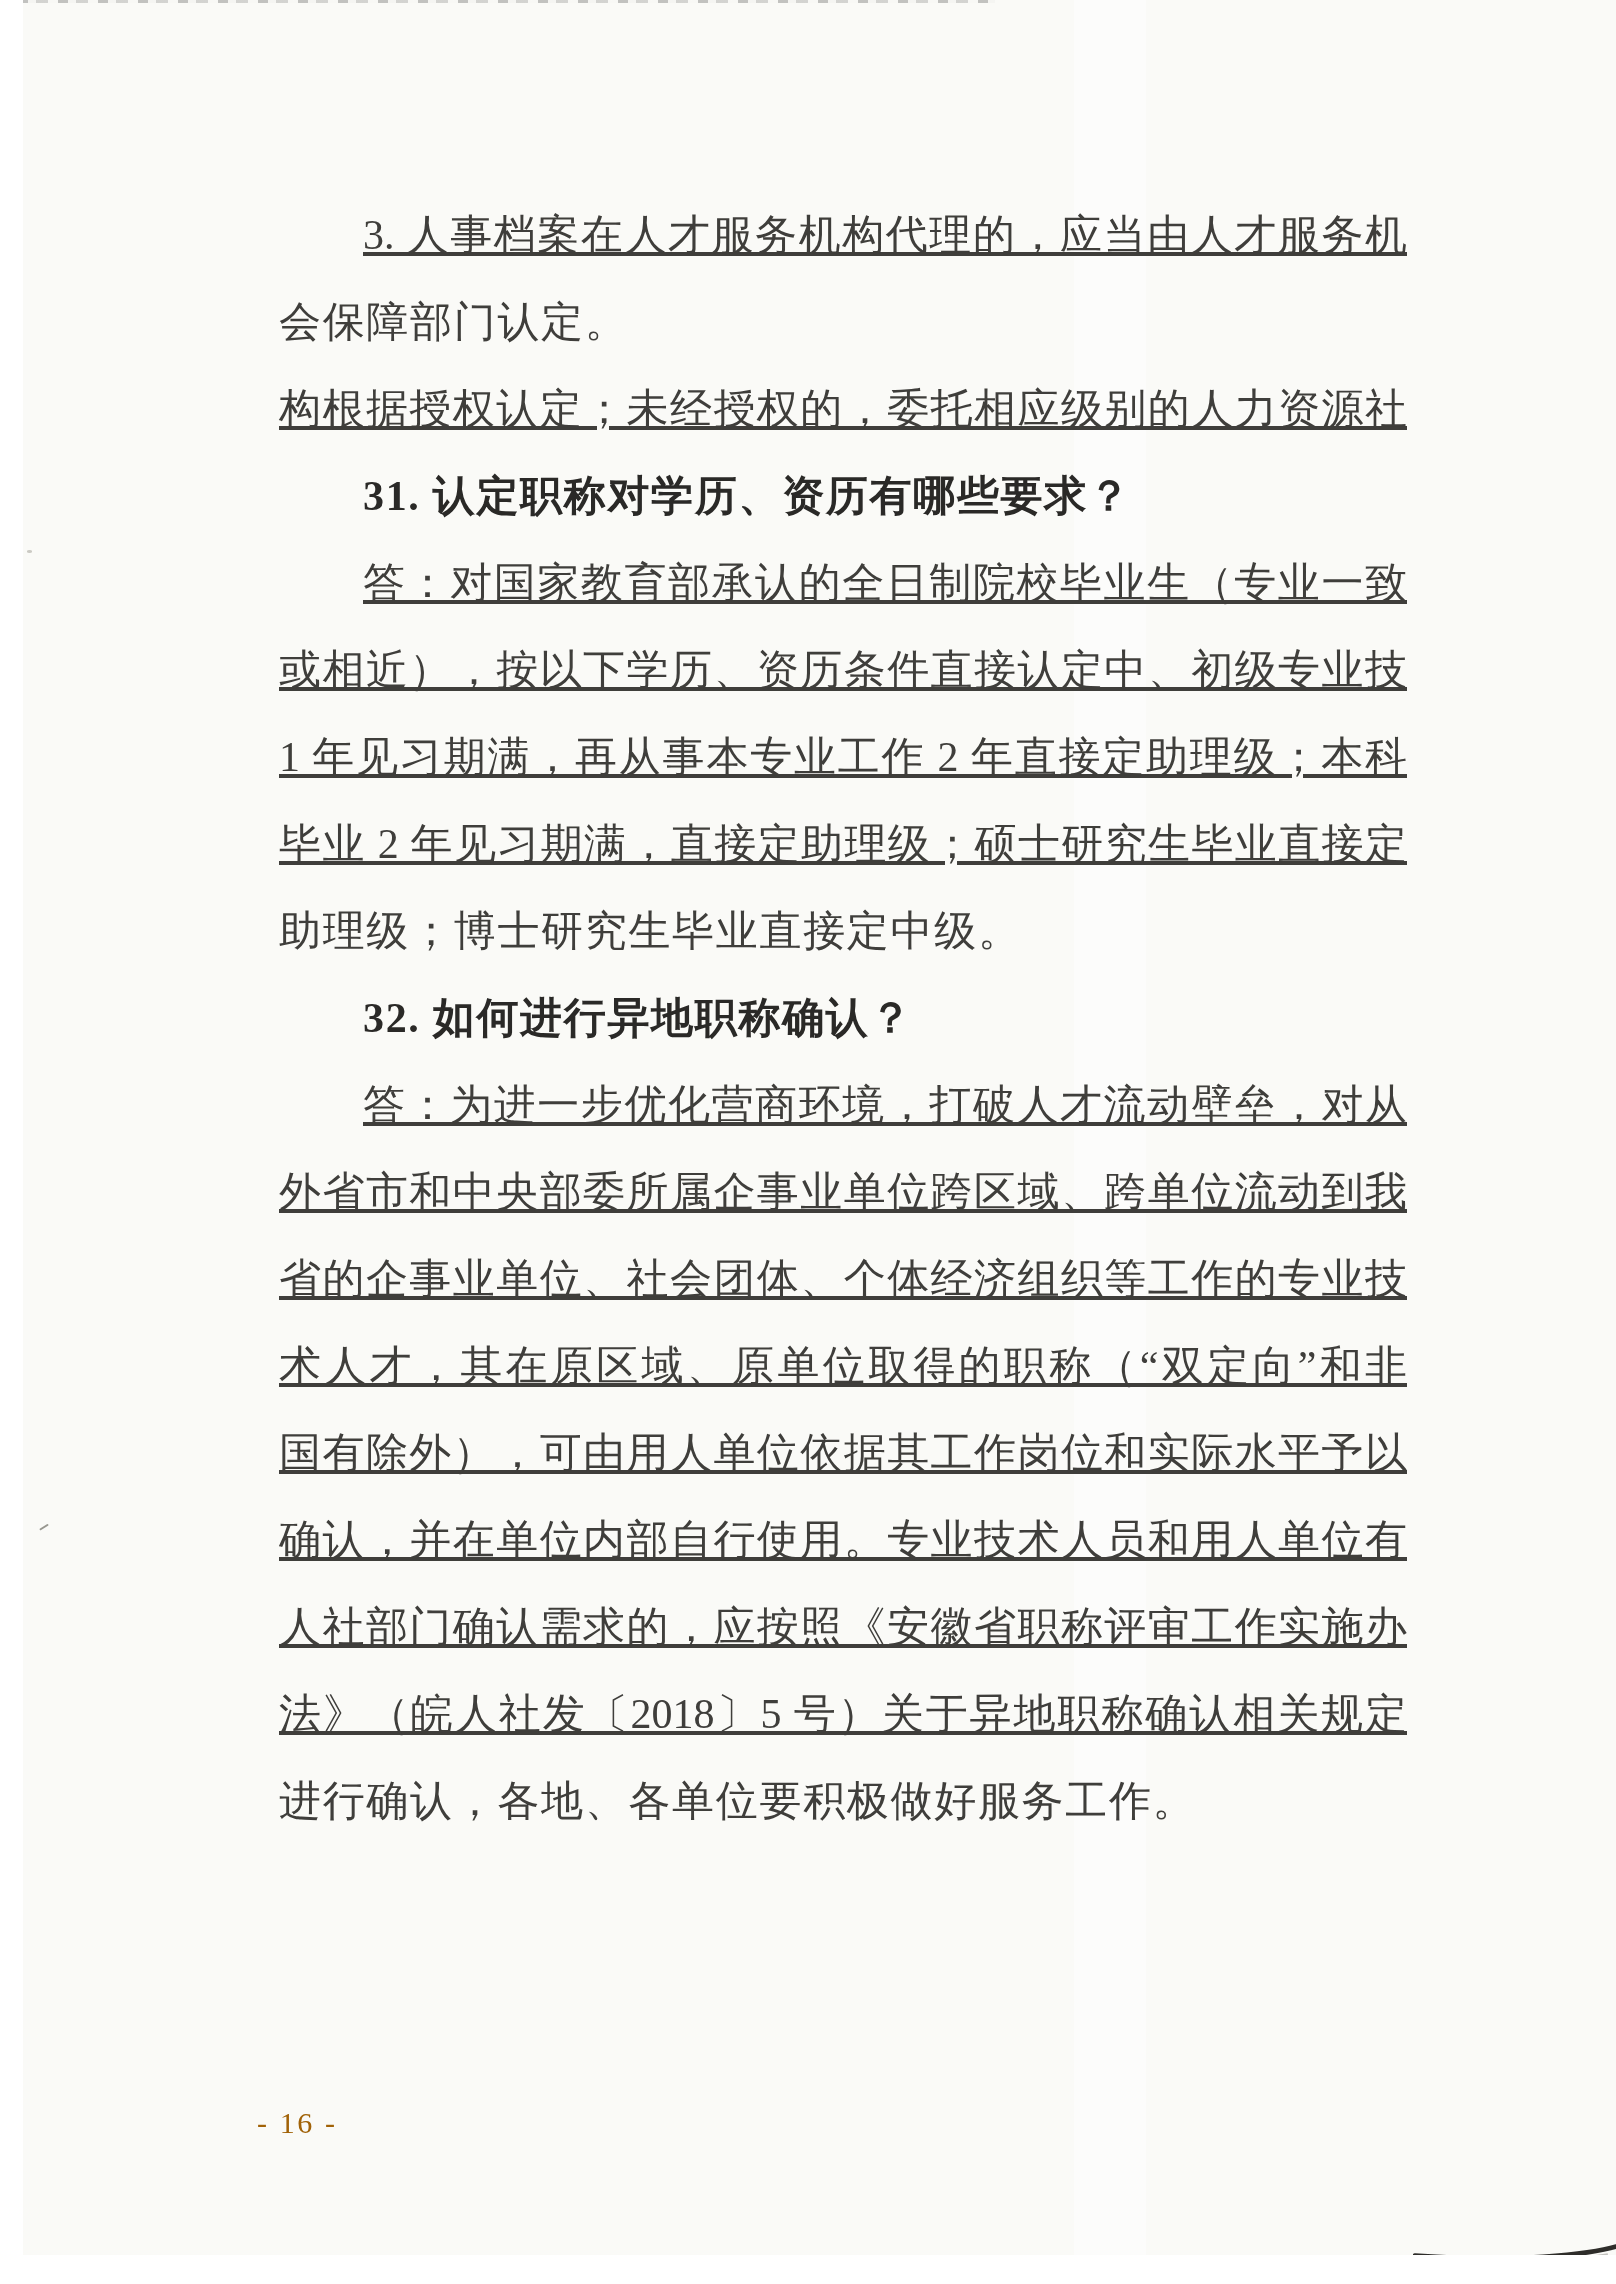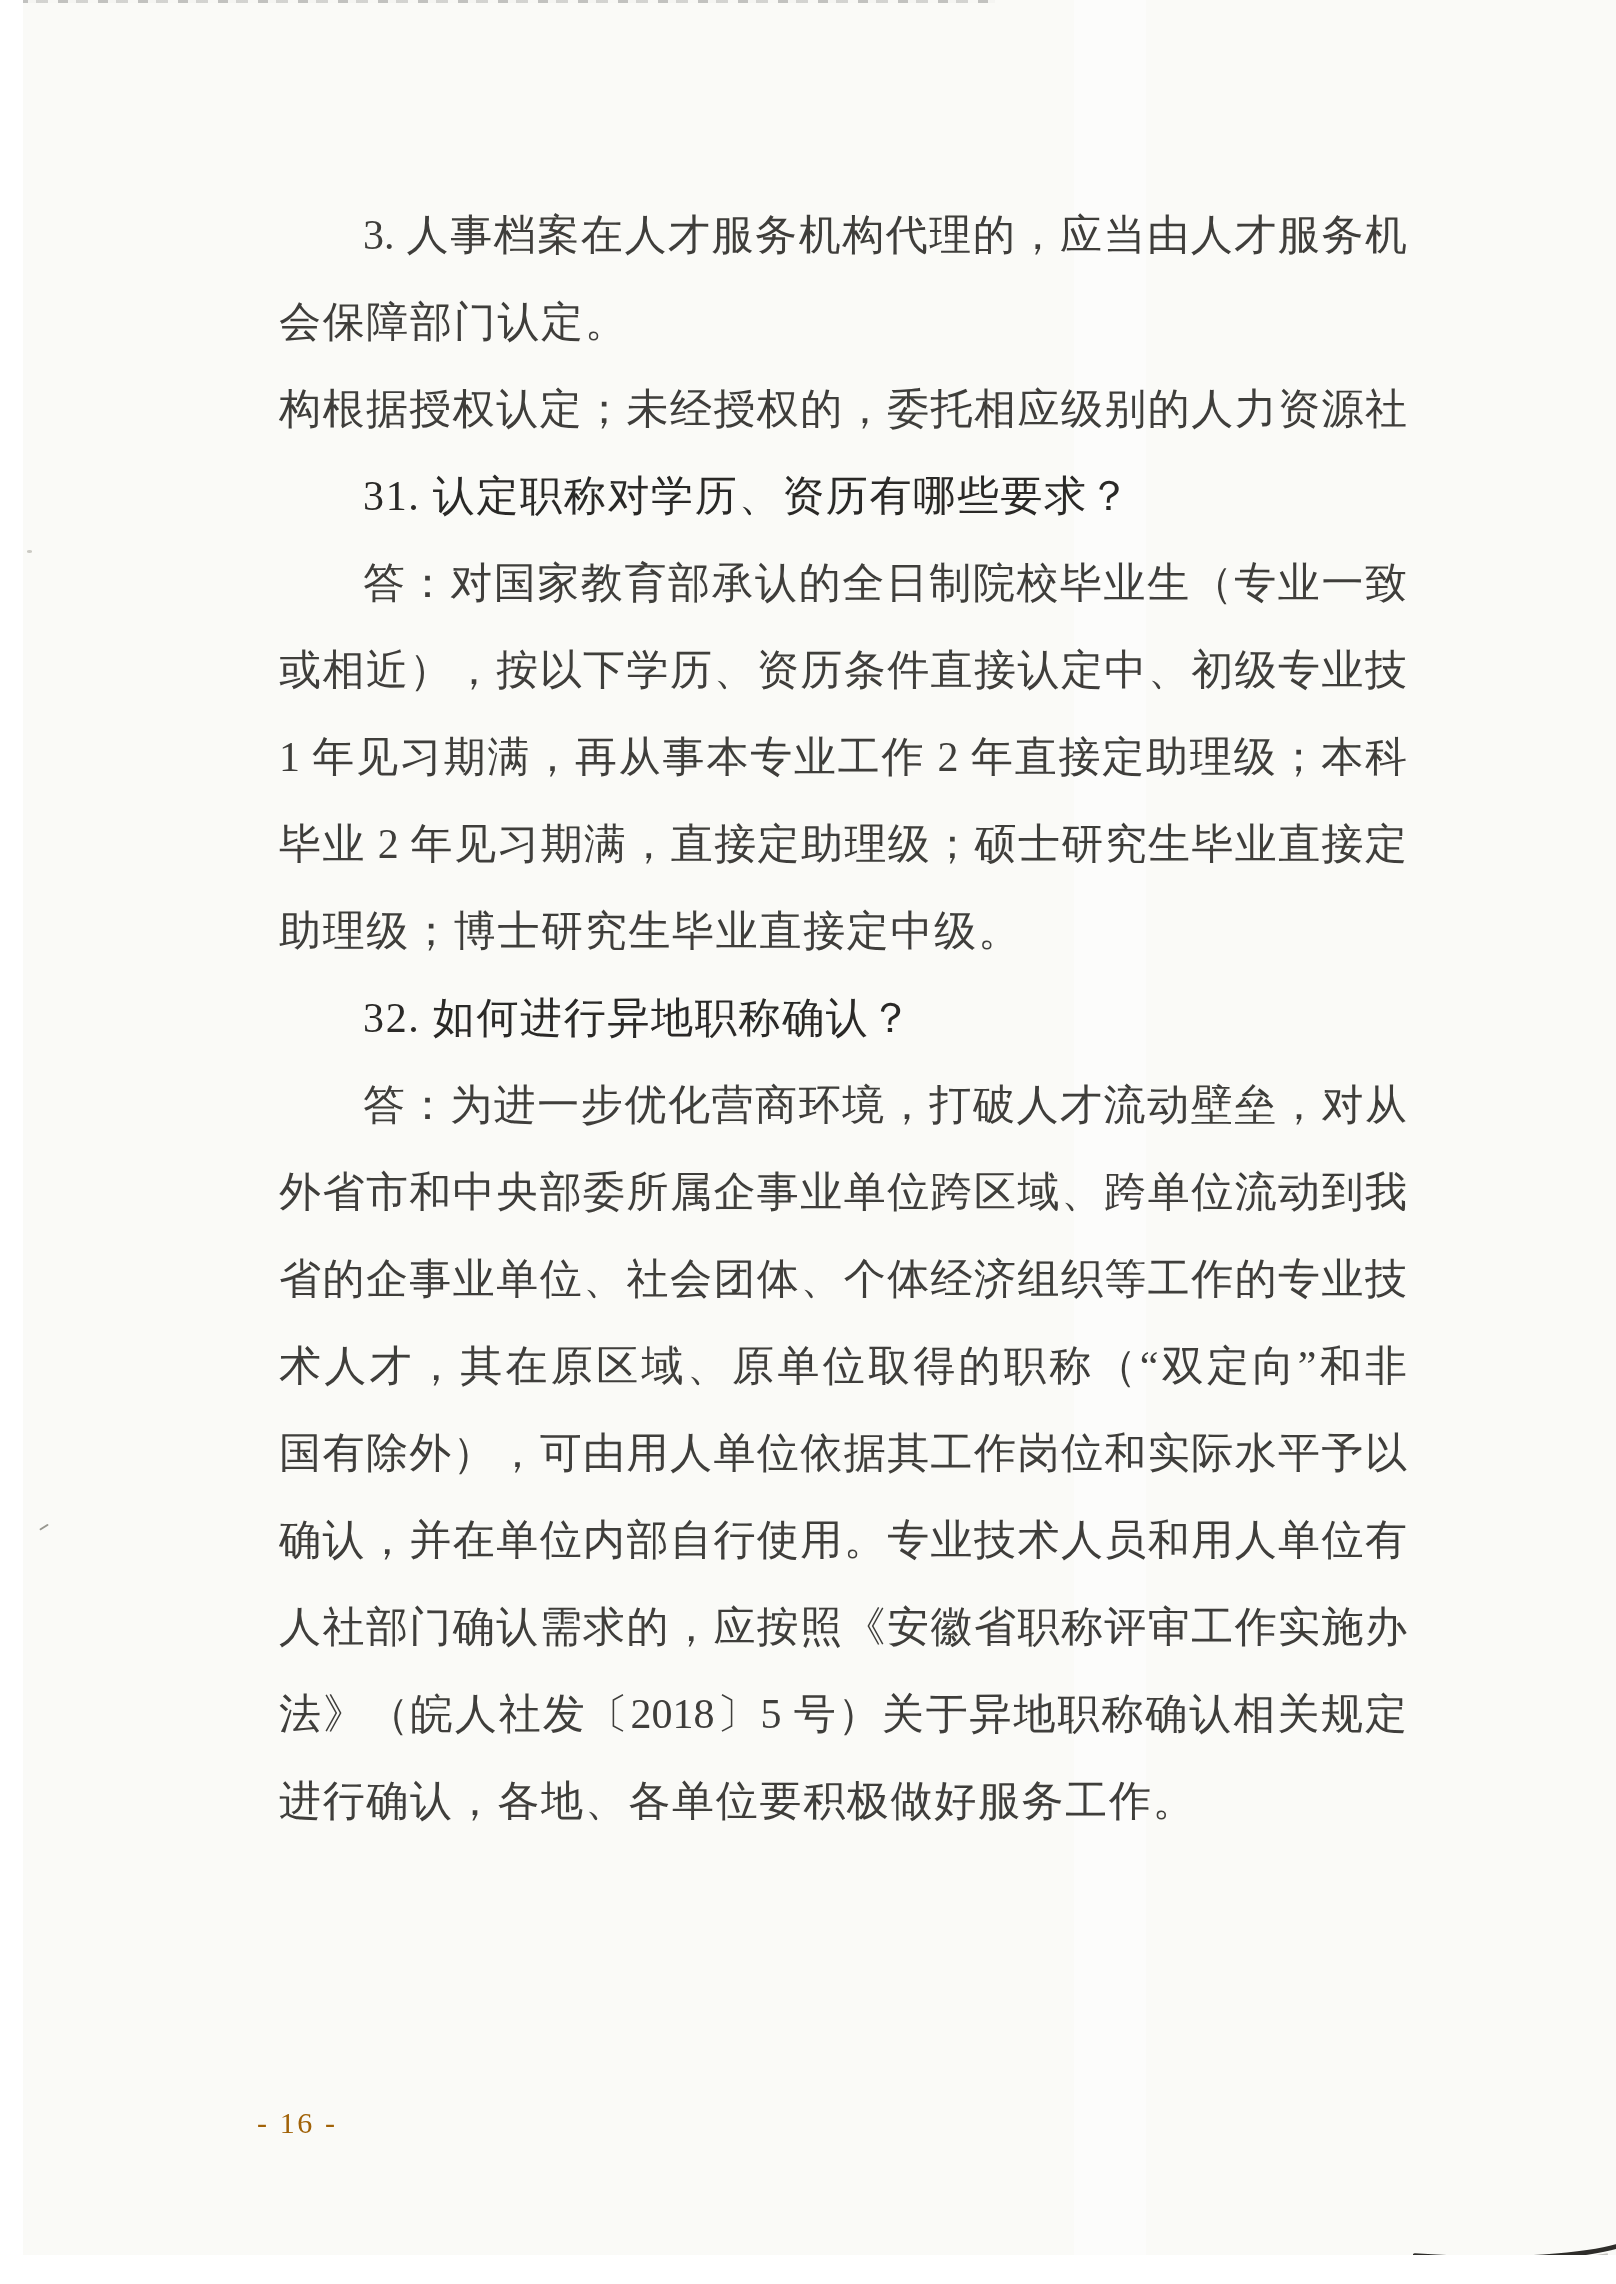--- a/index.html
+++ b/index.html
@@ -85,26 +85,27 @@
   }
   .line {
     height: 87px;
   }
   .just {
     white-space: normal;
     letter-spacing: 0;
     text-align: justify;
     text-align-last: justify;
     text-justify: inter-ideograph;
+    text-decoration: underline;
   }
   .indent {
     text-indent: 2em;
   }
   .bold {
-    font-weight: 400;
+    font-weight: 700;
     color: #2a2927;
   }
   .page-number {
     position: absolute;
     left: 257px;
     top: 2106px;
     font-size: 30px;
     letter-spacing: 2.6px;
     color: #a16207;
   }

